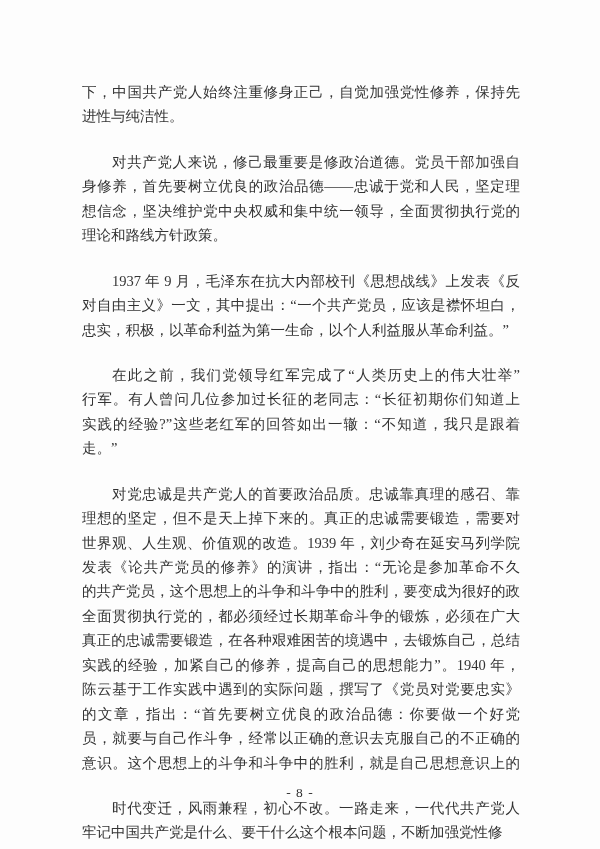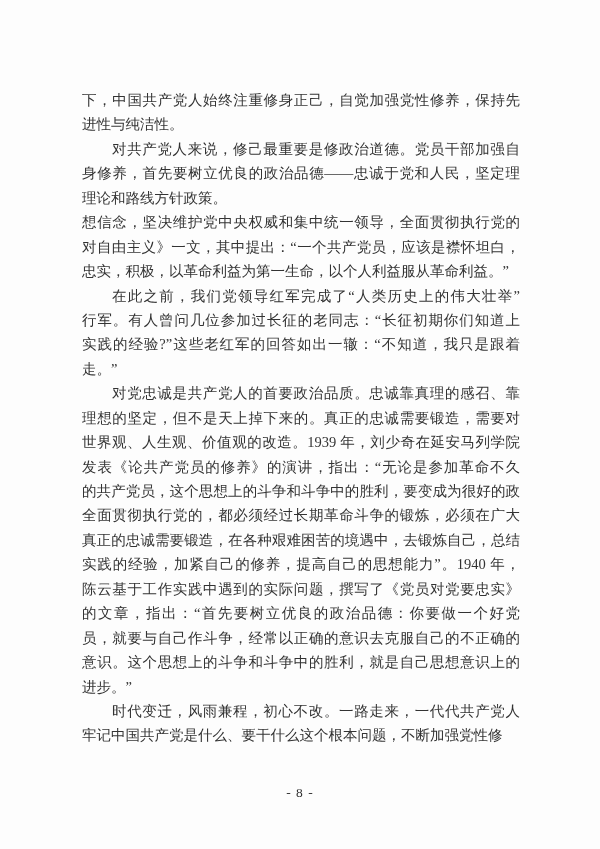--- a/index.html
+++ b/index.html
@@ -16,39 +16,40 @@
     position: relative;
     width: 600px;
     height: 849px;
     background: #fdfdfd;
     font-family: "Liberation Serif", "DejaVu Serif", serif;
     color: #333333;
   }
   .text-block {
     position: absolute;
     left: 82px;
-    top: 88px;
+    top: 80px;
     width: 438px;
   }
   .paragraph {
     margin: 0;
     padding: 0;
   }
   .line {
     font-size: 14.5px;
     line-height: 24.45px;
     height: 24.45px;
     overflow: hidden;
     text-align: justify;
     text-align-last: justify;
     text-justify: inter-ideograph;
     white-space: pre-wrap;
   }
   .line.indent {
     padding-left: 30px;
+    margin-top: 21px;
   }
   .line.last {
     text-align: center;
     text-align-last: left;
   }
   .footer {
     position: absolute;
     left: 0;
     top: 785px;
     width: 100%;
@@ -63,24 +64,25 @@
 
 <div class="page">
   <div class="text-block" id="text-block">
       <div class="paragraph">
         <div class="line">下，中国共产党人始终注重修身正己，自觉加强党性修养，保持先</div>
         <div class="line last">进性与纯洁性。</div>
       </div>
       <div class="paragraph">
         <div class="line indent">对共产党人来说，修己最重要是修政治道德。党员干部加强自</div>
         <div class="line">身修养，首先要树立优良的政治品德——忠诚于党和人民，坚定理</div>
+        <div class="line">想信念，坚决维护党中央权威和集中统一领导，全面贯彻执行党的</div>
         <div class="line last">理论和路线方针政策。</div>
-        <div class="line">想信念，坚决维护党中央权威和集中统一领导，全面贯彻执行党的</div>
       </div>
       <div class="paragraph">
+        <div class="line indent">1937 年 9 月，毛泽东在抗大内部校刊《思想战线》上发表《反</div>
         <div class="line">对自由主义》一文，其中提出：“一个共产党员，应该是襟怀坦白，</div>
         <div class="line last">忠实，积极，以革命利益为第一生命，以个人利益服从革命利益。”</div>
       </div>
       <div class="paragraph">
         <div class="line indent">在此之前，我们党领导红军完成了“人类历史上的伟大壮举”</div>
         <div class="line">行军。有人曾问几位参加过长征的老同志：“长征初期你们知道上</div>
         <div class="line">实践的经验?”这些老红军的回答如出一辙：“不知道，我只是跟着</div>
         <div class="line last">走。”</div>
       </div>
       <div class="paragraph">
@@ -89,21 +91,20 @@
         <div class="line">世界观、人生观、价值观的改造。1939 年，刘少奇在延安马列学院</div>
         <div class="line">发表《论共产党员的修养》的演讲，指出：“无论是参加革命不久</div>
         <div class="line">的共产党员，这个思想上的斗争和斗争中的胜利，要变成为很好的政</div>
         <div class="line">全面贯彻执行党的，都必须经过长期革命斗争的锻炼，必须在广大</div>
         <div class="line">真正的忠诚需要锻造，在各种艰难困苦的境遇中，去锻炼自己，总结</div>
         <div class="line">实践的经验，加紧自己的修养，提高自己的思想能力”。1940 年，</div>
         <div class="line">陈云基于工作实践中遇到的实际问题，撰写了《党员对党要忠实》</div>
         <div class="line">的文章，指出：“首先要树立优良的政治品德：你要做一个好党</div>
         <div class="line">员，就要与自己作斗争，经常以正确的意识去克服自己的不正确的</div>
         <div class="line">意识。这个思想上的斗争和斗争中的胜利，就是自己思想意识上的</div>
-        <div class="line last">进步。”</div>
       </div>
       <div class="paragraph">
         <div class="line indent">时代变迁，风雨兼程，初心不改。一路走来，一代代共产党人</div>
         <div class="line last">牢记中国共产党是什么、要干什么这个根本问题，不断加强党性修</div>
       </div>
     </div>
   <div class="footer">- 8 -</div>
 </div>
 
 </body></html>

